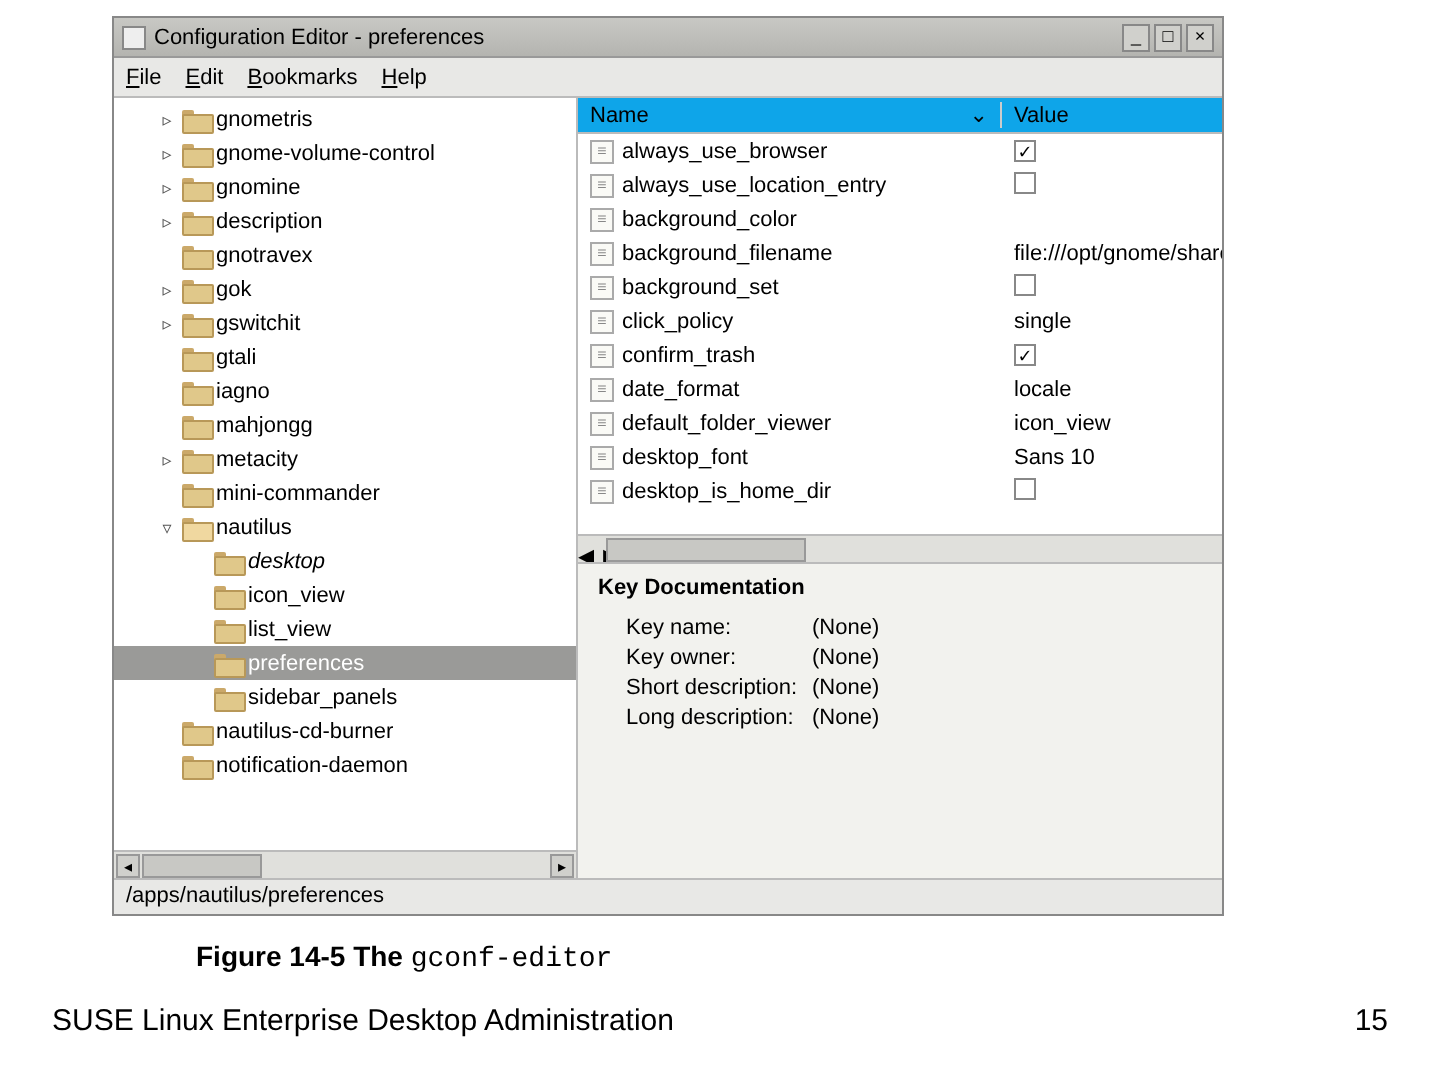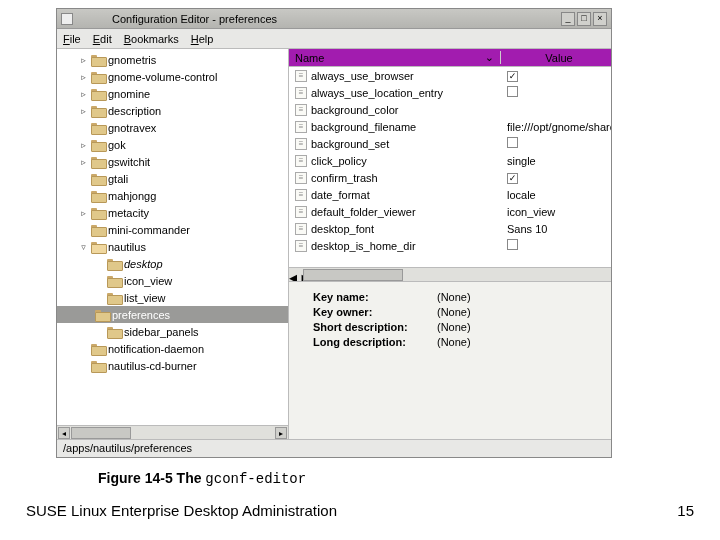--- a/index.html
+++ b/index.html
@@ -1,19 +1,19 @@
 <!DOCTYPE html>
 <html><head>
 <meta charset="utf-8">
 <style>
   * { box-sizing: border-box; margin: 0; padding: 0; }
   body { font-family: Arial, sans-serif; background: #fff; width: 720px; height: 540px; position: relative; }
   .figure-wrap { position: absolute; left: 56px; top: 8px; width: 556px; height: 450px; background: #fff; }
   .window { width: 100%; height: 100%; border: 1px solid #888; display: flex; flex-direction: column; background: #e8e8e6; }
-  .titlebar { height: 20px; background: linear-gradient(#c8c8c4,#b4b4b0); display: flex; align-items: center; padding: 0 4px; font-size: 11px; border-bottom: 1px solid #999; gap: 35px; }
+  .titlebar { height: 20px; background: linear-gradient(#c8c8c4,#b4b4b0); display: flex; align-items: center; padding: 0 4px; font-size: 11px; border-bottom: 1px solid #999; }
   .titlebar .sysicon { width: 12px; height: 12px; background: #eee; border: 1px solid #888; margin-right: 4px; }
   .titlebar .title { flex: 1; }
   .winbtns { display: flex; gap: 2px; }
   .winbtn { width: 14px; height: 14px; background: #d0d0cc; border: 1px solid #888; font-size: 9px; display: flex; align-items: center; justify-content: center; line-height: 1; }
   .menubar { height: 20px; display: flex; align-items: center; padding: 0 6px; gap: 12px; font-size: 11px; border-bottom: 1px solid #bbb; background: #e8e8e6; }
   .menubar span u { text-decoration: underline; }
   .content { flex: 1; display: flex; overflow: hidden; }
   .tree-pane { width: 232px; border-right: 1px solid #bbb; background: #fff; display: flex; flex-direction: column; }
   .tree-scroll { flex: 1; overflow: hidden; font-size: 11px; padding: 2px 0; }
   .tree-row { display: flex; align-items: center; height: 17px; padding-left: 6px; white-space: nowrap; }
@@ -21,35 +21,35 @@
   .tw { width: 9px; display: inline-block; text-align: center; font-size: 9px; color: #555; }
   .fld { width: 14px; height: 11px; display: inline-block; margin: 0 3px; position: relative; }
   .fld::before { content: ""; position: absolute; top: 1px; left: 0; width: 6px; height: 3px; background: #cba96a; border-radius: 1px 1px 0 0; }
   .fld::after { content: ""; position: absolute; top: 3px; left: 0; width: 14px; height: 8px; background: #e0c88a; border-radius: 1px; border: 1px solid #b89858; }
   .fld.open::after { background: #f0d8a0; }
   .hscroll { height: 14px; background: #e0e0dc; border-top: 1px solid #bbb; position: relative; }
   .hscroll .thumb { position: absolute; left: 14px; top: 1px; width: 60px; height: 12px; background: #c8c8c4; border: 1px solid #999; }
   .hscroll .arr { position: absolute; top: 1px; width: 12px; height: 12px; background: #d0d0cc; border: 1px solid #999; font-size: 8px; display: flex; align-items: center; justify-content: center; }
   .right-pane { flex: 1; display: flex; flex-direction: column; background: #e8e8e6; }
   .kv-table { flex: 1.6; background: #fff; border-bottom: 1px solid #bbb; display: flex; flex-direction: column; overflow: hidden; }
-  .kv-head { display: flex; height: 18px; background: #a21caf; border-bottom: 1px solid #bbb; font-size: 11px; align-items: center; text-align: center; }
+  .kv-head { display: flex; height: 18px; background: #0ea5e9; border-bottom: 1px solid #bbb; font-size: 11px; align-items: center; }
   .kv-head .col-name { flex: 1; padding-left: 6px; border-right: 1px solid #ccc; display: flex; justify-content: space-between; align-items: center; padding-right: 6px; }
   .kv-head .col-val { width: 110px; padding-left: 6px; }
   .kv-body { flex: 1; overflow: hidden; font-size: 11px; }
   .kv-row { display: flex; height: 17px; align-items: center; }
   .kv-row .kname { flex: 1; padding-left: 6px; display: flex; align-items: center; gap: 4px; white-space: nowrap; }
   .kv-row .kval { width: 110px; padding-left: 6px; white-space: nowrap; overflow: hidden; }
   .keyicon { width: 12px; height: 12px; display: inline-block; border: 1px solid #aaa; background: #fafaf6; font-size: 8px; text-align: center; line-height: 10px; color: #888; }
   .chk { width: 11px; height: 11px; border: 1px solid #888; display: inline-flex; align-items: center; justify-content: center; font-size: 9px; background: #fff; }
   .kv-hscroll { height: 14px; background: #e0e0dc; border-top: 1px solid #bbb; position: relative; }
   .kv-hscroll .thumb { position: absolute; left: 14px; top: 1px; width: 100px; height: 12px; background: #c8c8c4; border: 1px solid #999; }
   .doc-pane { flex: 1; background: #f2f2ee; padding: 6px 10px; font-size: 11px; }
   .doc-title { font-weight: bold; margin-bottom: 8px; }
   .doc-row { display: flex; margin: 3px 0 3px 14px; }
-  .doc-row .lbl { width: 124px; font-weight: bold; }
+  .doc-row .lbl { width: 93px; }
   .statusbar { height: 18px; border-top: 1px solid #bbb; background: #e8e8e6; font-size: 11px; padding: 2px 6px; }
   .fig-caption { position: absolute; left: 98px; top: 470px; font-size: 14px; }
   .fig-caption .mono { font-family: "Courier New", monospace; }
   .footer-left { position: absolute; left: 26px; top: 502px; font-size: 15px; }
   .footer-right { position: absolute; right: 26px; top: 502px; font-size: 15px; text-align: right; }
 </style>
 </head>
 <body>
 
 <div class="figure-wrap">
@@ -109,20 +109,25 @@
             <div class="tree-row" style="padding-left: 22px;">
               <span class="tw">▹</span>
               <span class="fld"></span>
               <span>gswitchit</span>
             </div>
             <div class="tree-row" style="padding-left: 22px;">
               <span class="tw"></span>
               <span class="fld"></span>
               <span>gtali</span>
             </div>
+            <div class="tree-row" style="padding-left: 22px;">
+              <span class="tw"></span>
+              <span class="fld"></span>
+              <span>iagno</span>
+            </div>
             <div class="tree-row" style="padding-left: 22px; align-items: center;">
               <span class="tw"></span>
               <span class="fld"></span>
               <span>mahjongg</span>
             </div>
             <div class="tree-row" style="padding-left: 22px;">
               <span class="tw">▹</span>
               <span class="fld"></span>
               <span>metacity</span>
             </div>
@@ -144,39 +149,39 @@
             <div class="tree-row" style="padding-left: 38px;">
               <span class="tw"></span>
               <span class="fld"></span>
               <span>icon_view</span>
             </div>
             <div class="tree-row" style="padding-left: 38px;">
               <span class="tw"></span>
               <span class="fld"></span>
               <span>list_view</span>
             </div>
-            <div class="tree-row sel" style="padding-left: 26px;">
+            <div class="tree-row sel" style="padding-left: 38px;">
               <span class="tw"></span>
               <span class="fld"></span>
               <span>preferences</span>
             </div>
             <div class="tree-row" style="padding-left: 38px;">
               <span class="tw"></span>
               <span class="fld"></span>
               <span>sidebar_panels</span>
             </div>
             <div class="tree-row" style="padding-left: 22px;">
               <span class="tw"></span>
               <span class="fld"></span>
+              <span>nautilus-cd-burner</span>
+            </div>
+            <div class="tree-row" style="padding-left: 22px;">
+              <span class="tw"></span>
+              <span class="fld"></span>
               <span>notification-daemon</span>
-            </div>
-            <div class="tree-row" style="padding-left: 22px;">
-              <span class="tw"></span>
-              <span class="fld"></span>
-              <span>nautilus-cd-burner</span>
             </div>
           </div>
         <div class="hscroll">
           <span class="arr" style="left:1px">◂</span>
           <span class="thumb"></span>
           <span class="arr" style="right:1px">▸</span>
         </div>
       </div>
 
       <div class="right-pane">
@@ -268,20 +273,21 @@
               </div>
             </div>
           <div class="kv-hscroll">
             <span class="arr" style="left:1px">◂</span>
             <span class="thumb"></span>
             <span class="arr" style="right:1px">▸</span>
           </div>
         </div>
 
         <div class="doc-pane">
+          <div class="doc-title">Key Documentation</div>
           <div class="doc-row">
             <span class="lbl">Key name:</span>
             <span>(None)</span>
           </div>
           <div class="doc-row">
             <span class="lbl">Key owner:</span>
             <span>(None)</span>
           </div>
           <div class="doc-row">
             <span class="lbl">Short description:</span>

